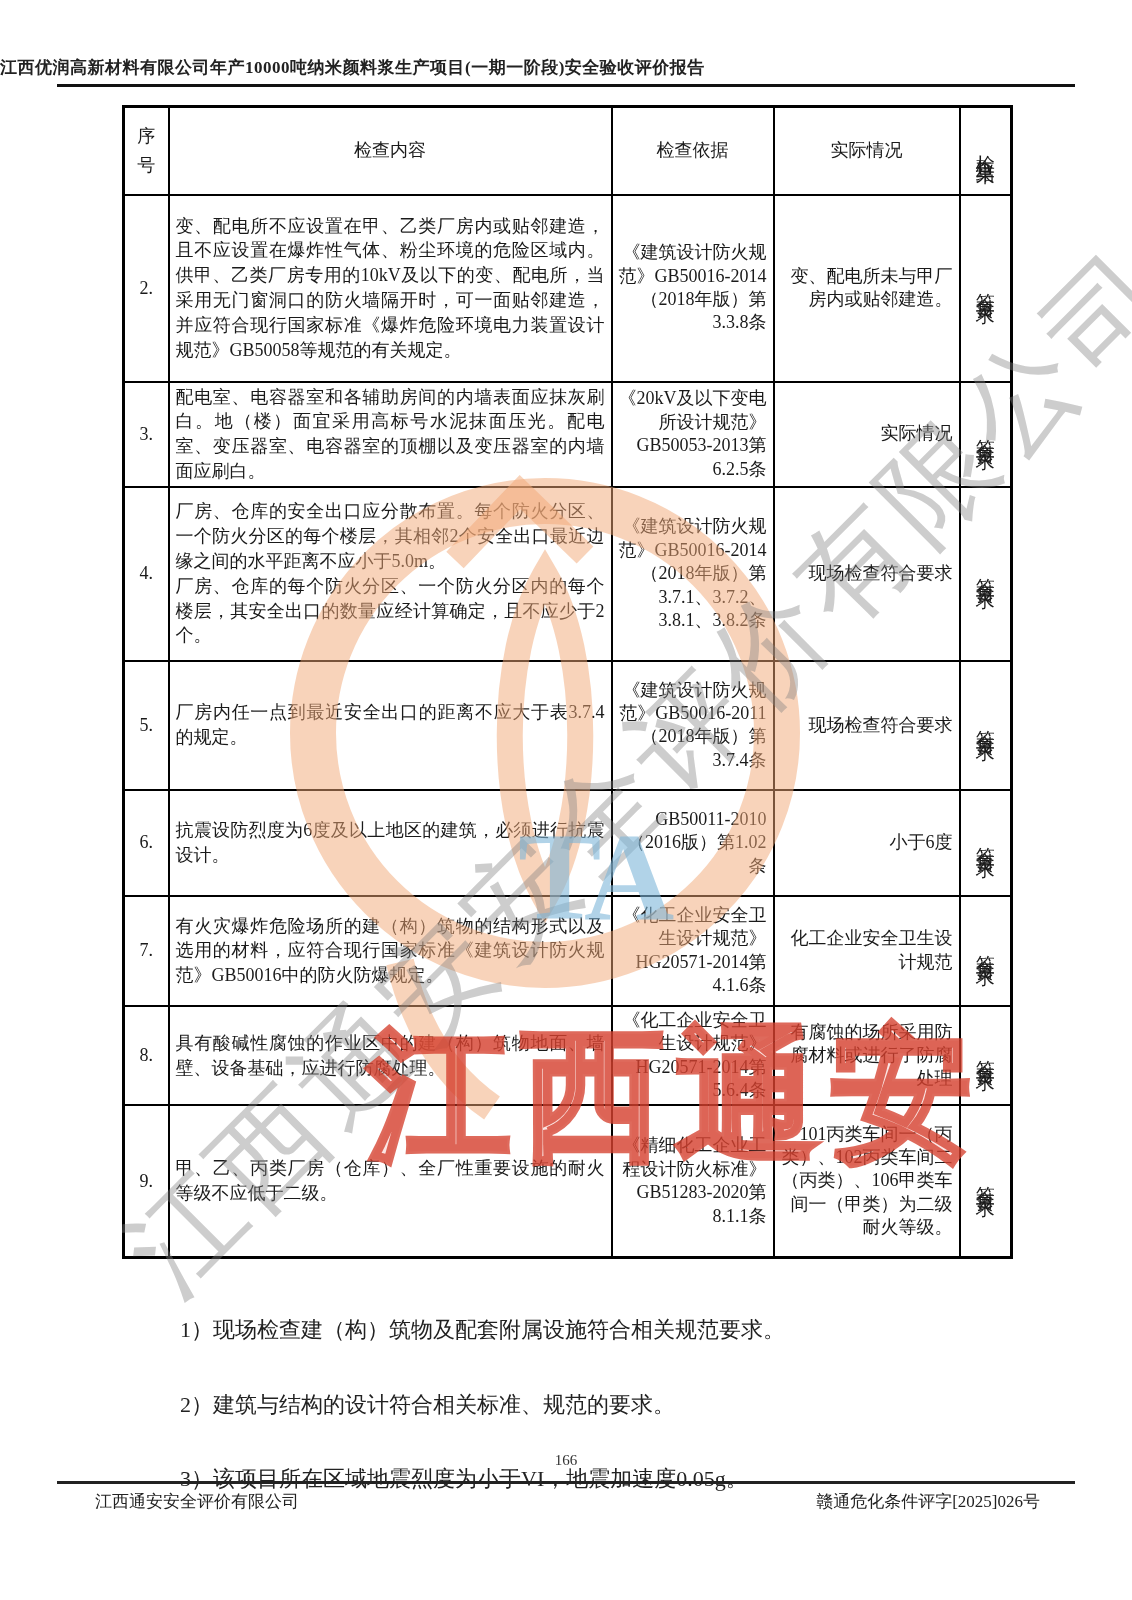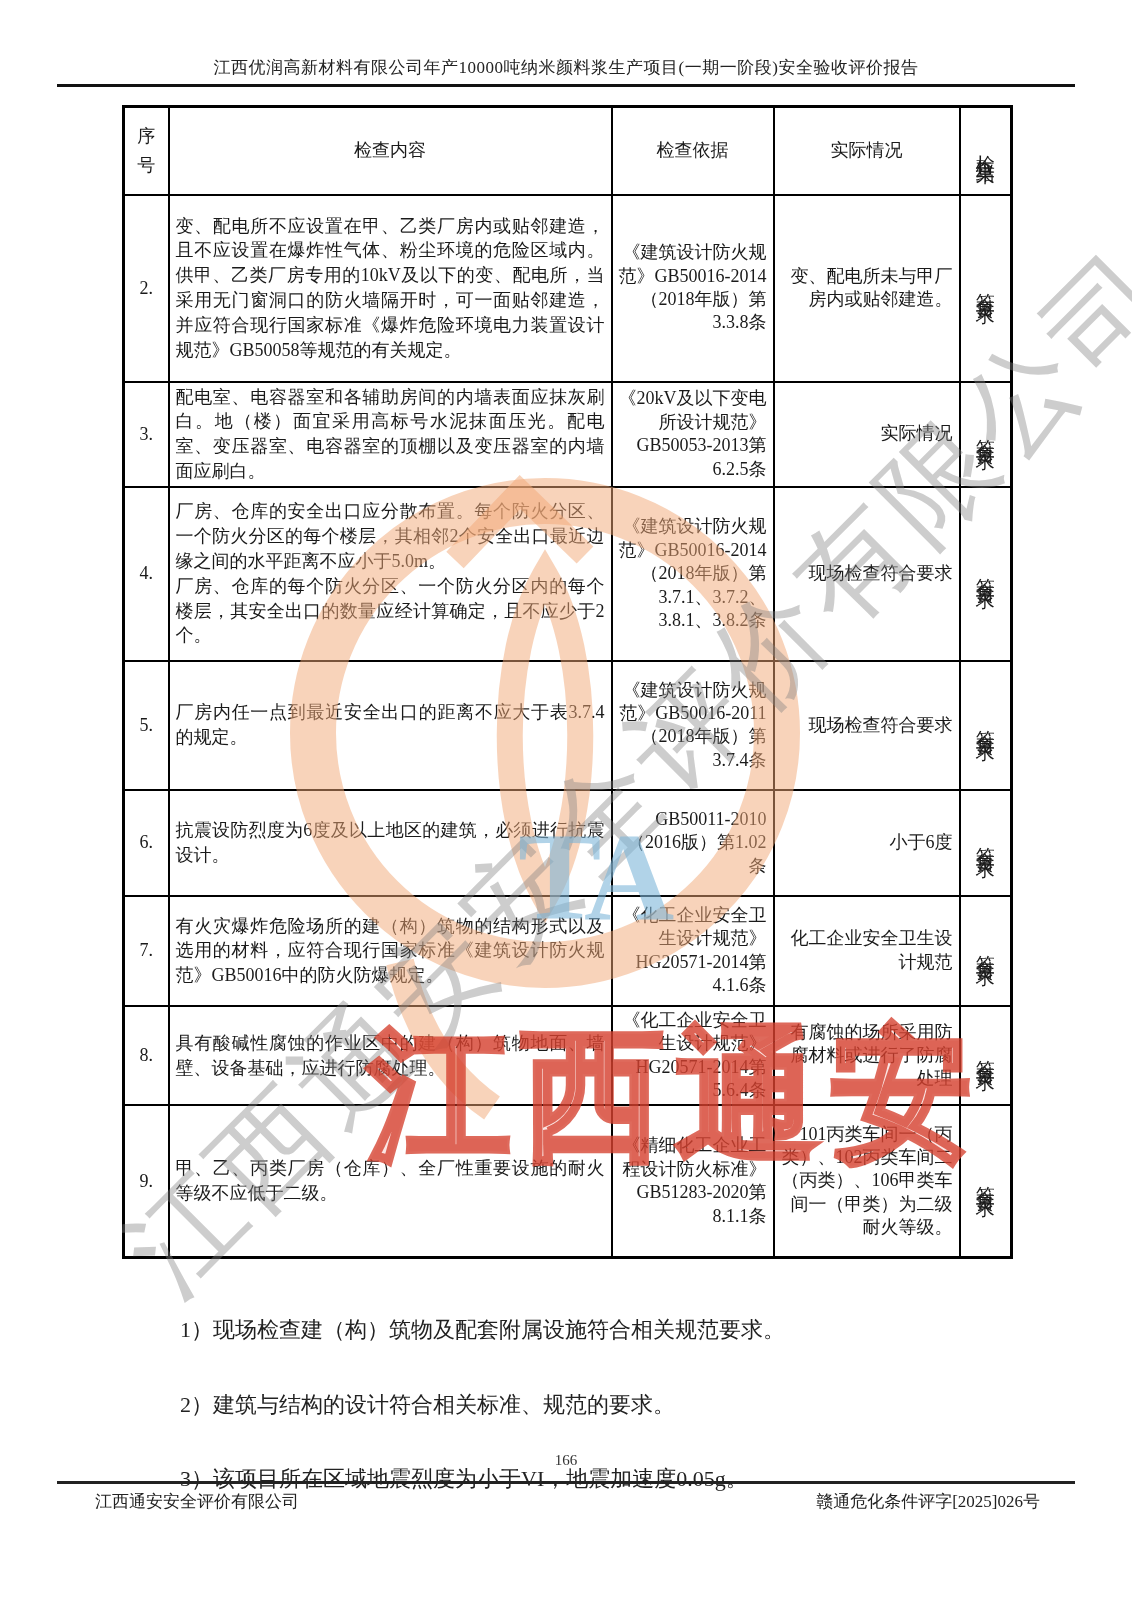--- a/index.html
+++ b/index.html
@@ -8,21 +8,21 @@
     width:1132px;height:1600px;
     margin:0 auto;
     background:#ffffff;
     font-family:"Liberation Serif","DejaVu Serif",serif;
     color:#1a1a1a;
     overflow:hidden;
   }
   
   .doc-header-title{
     position:absolute;top:56px;left:0;width:100%;
-    text-align:center;font-size:17px;letter-spacing:.5px;color:#222;
+    text-align:left;font-size:17px;letter-spacing:.5px;color:#222;font-weight:bold;
   }
   .header-rule{
     position:absolute;top:84px;left:57px;right:57px;height:3px;background:#111;
   }
   
   table.insp{
     position:absolute;top:105px;left:122px;
     width:888px;
     border-collapse:collapse;
     table-layout:fixed;

